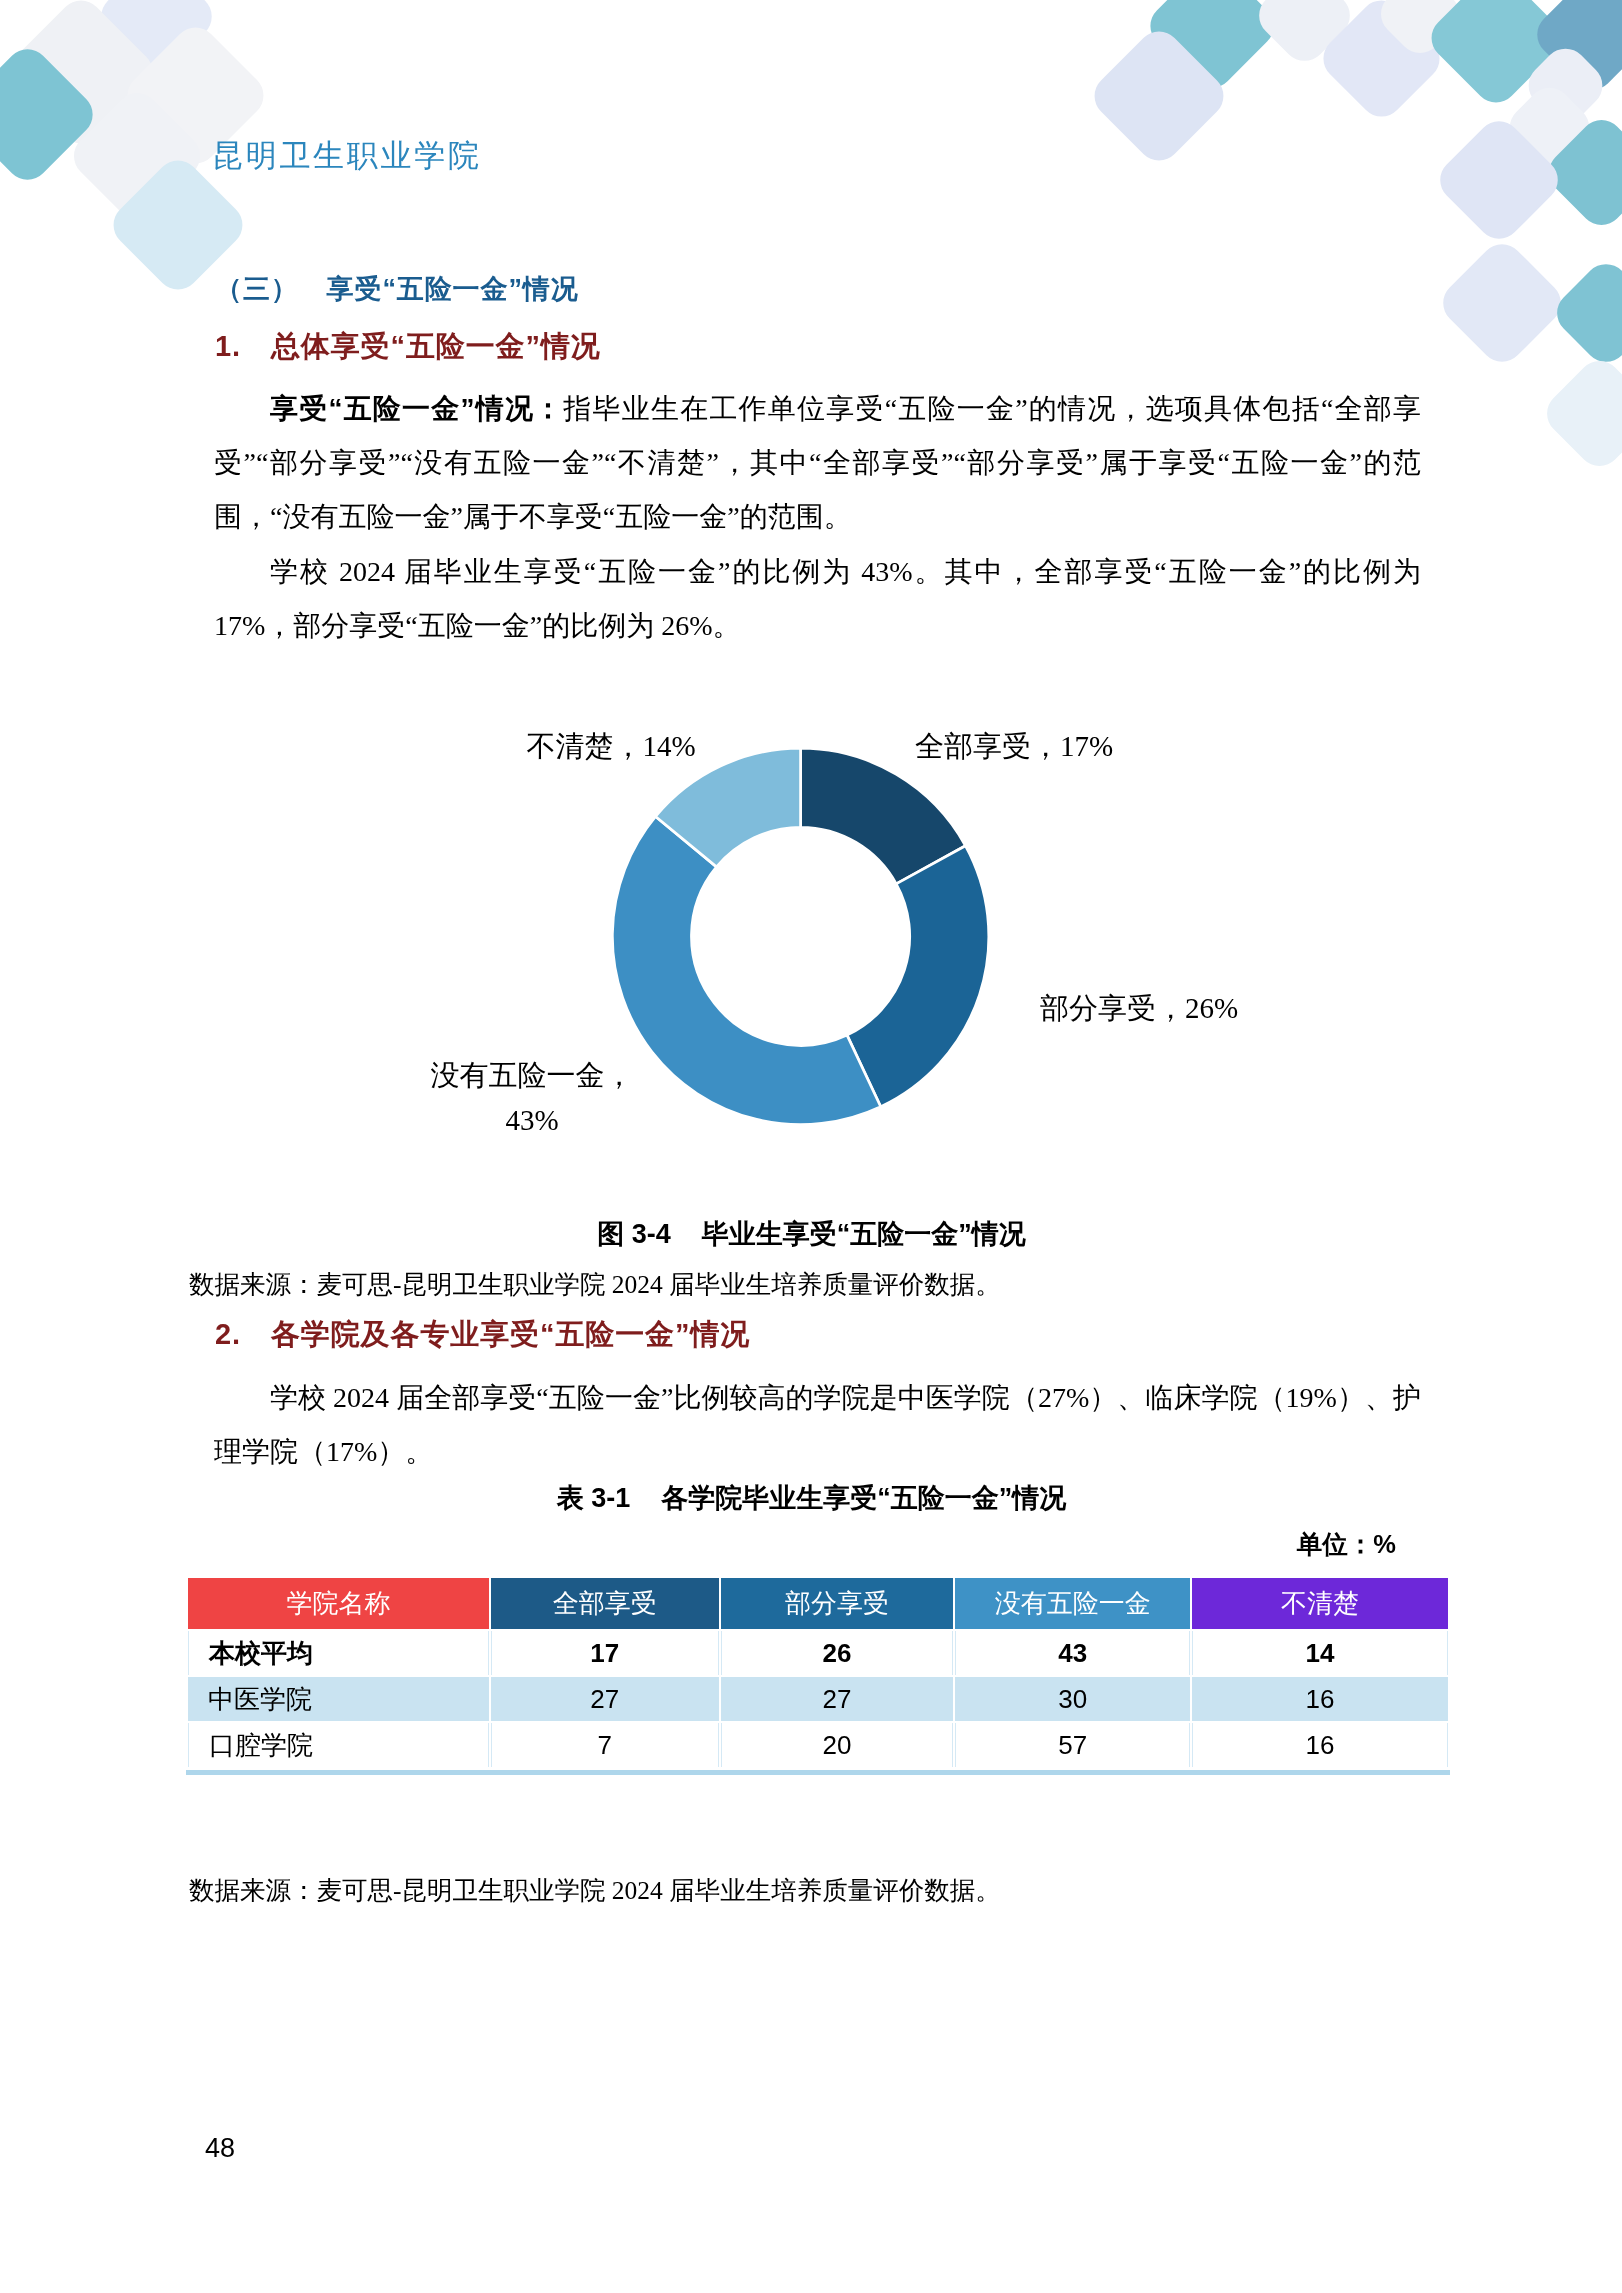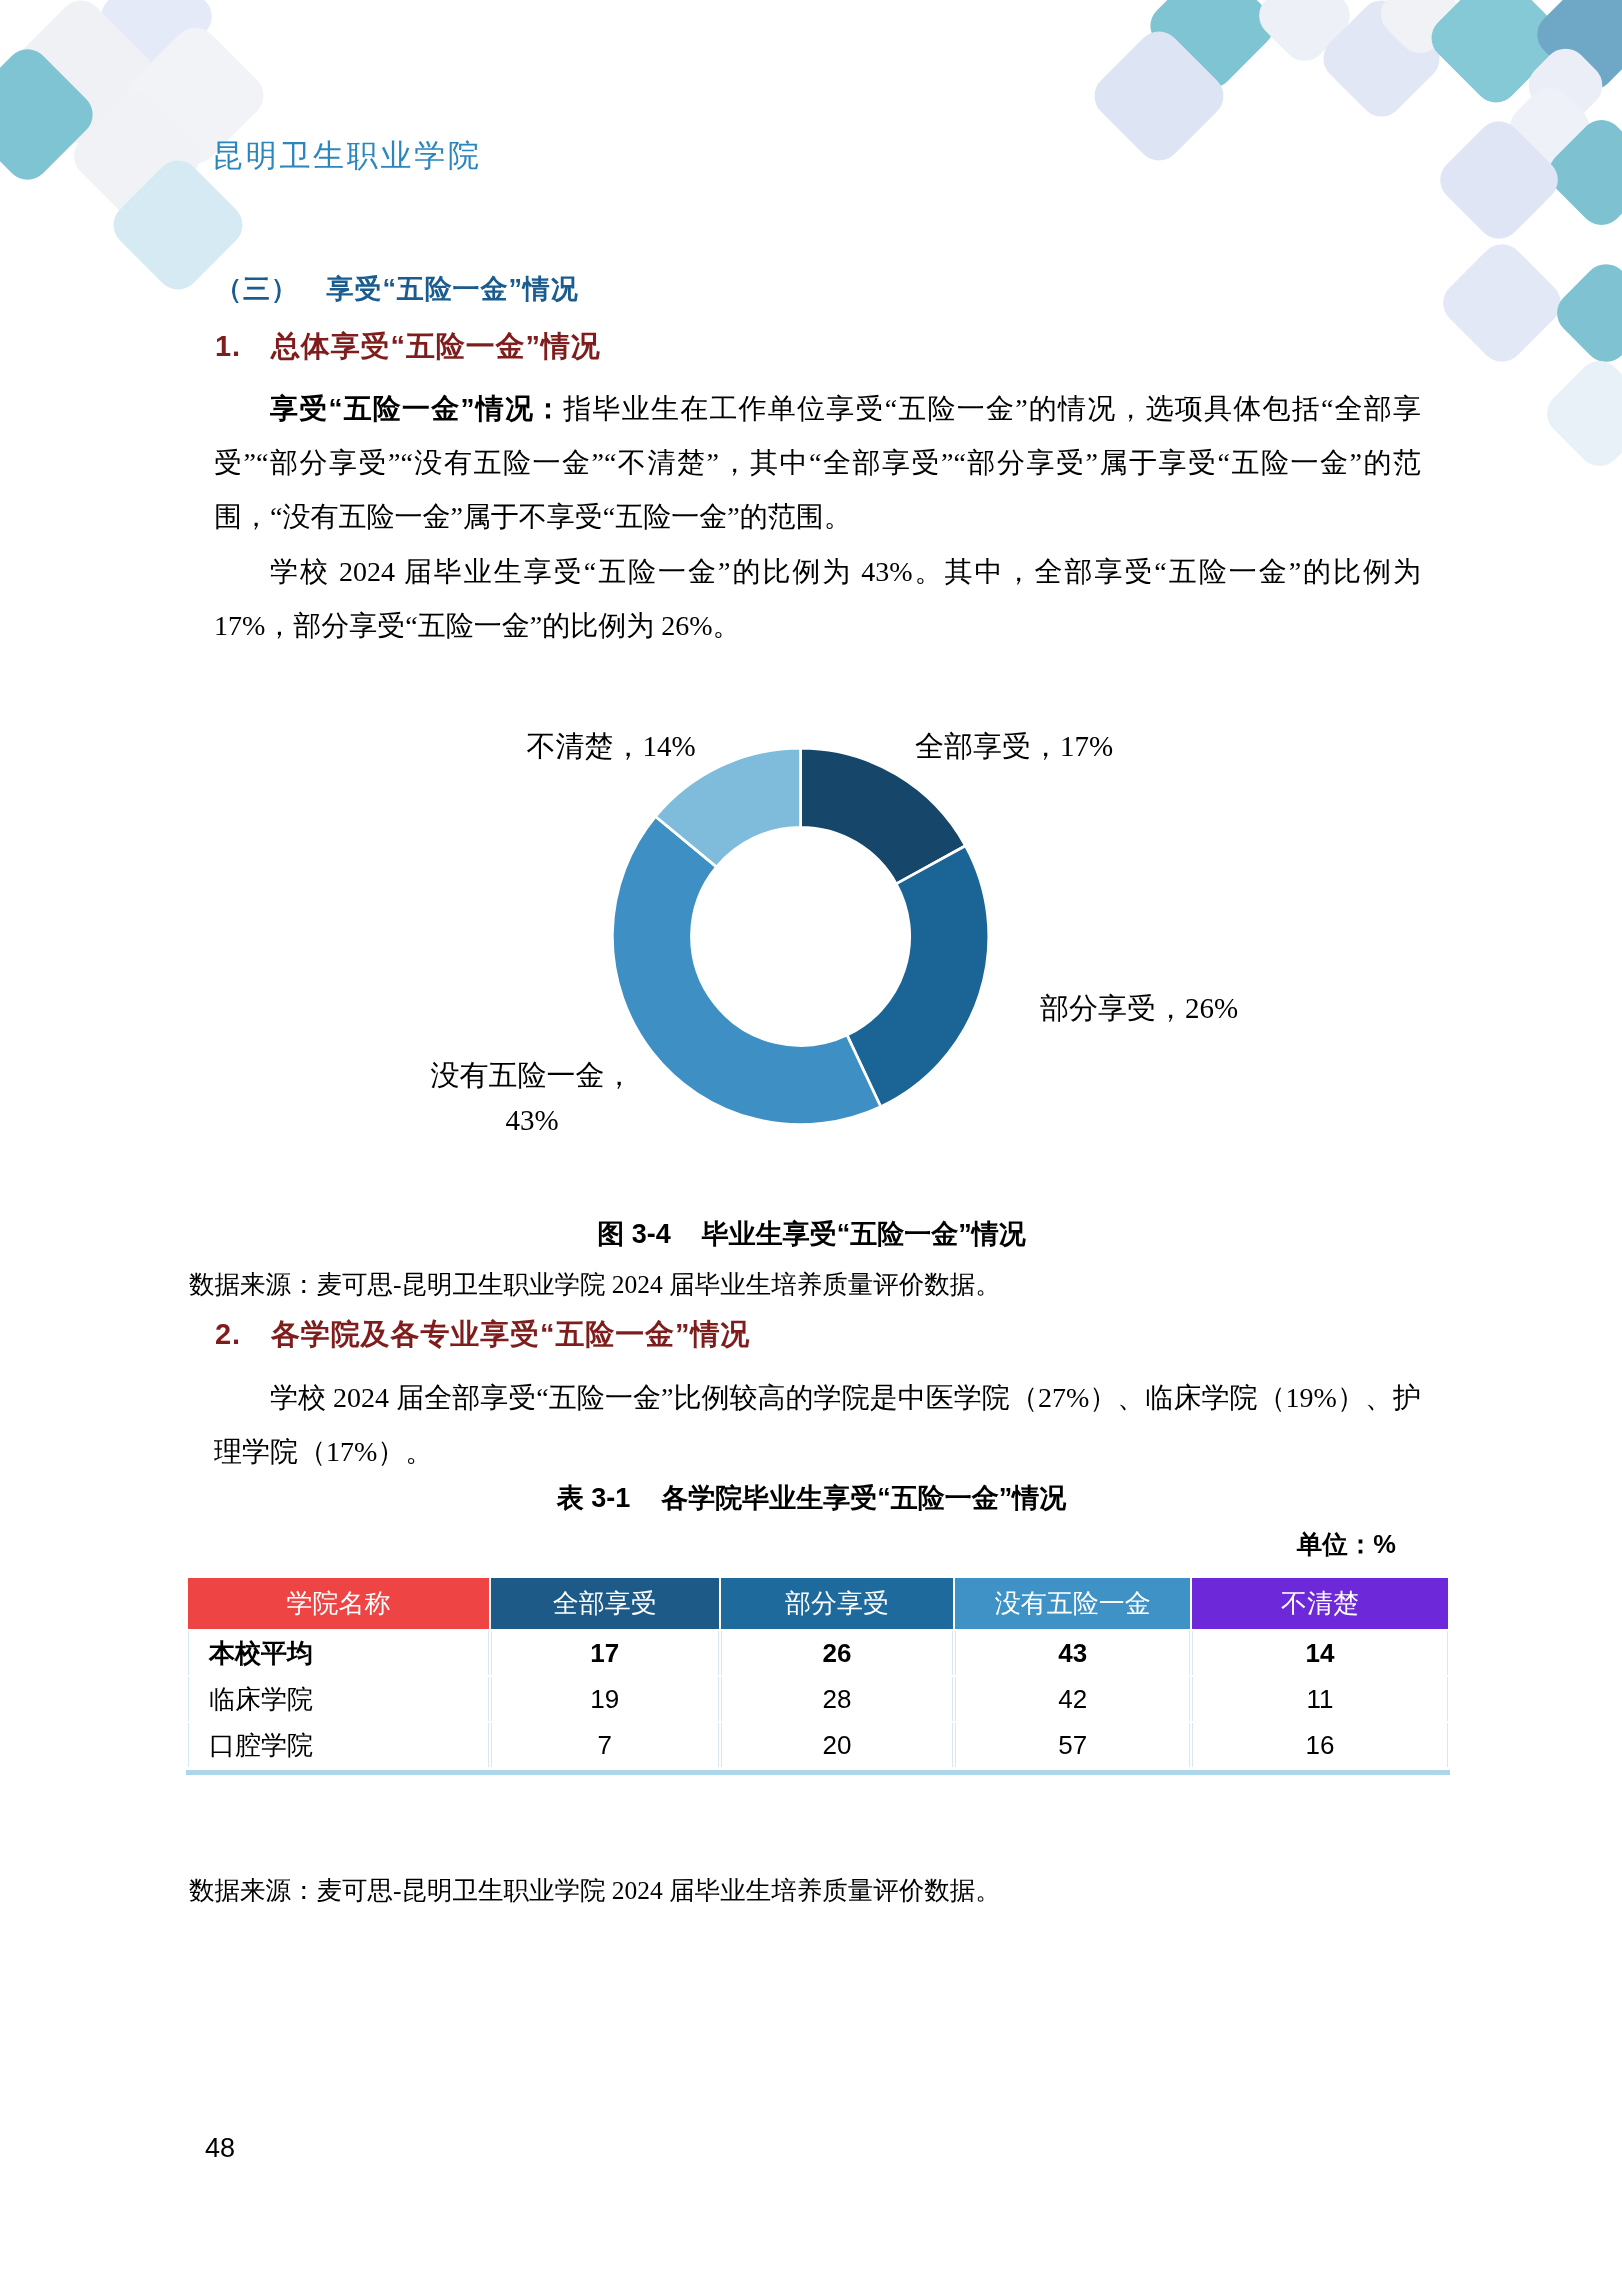--- a/index.html
+++ b/index.html
@@ -208,26 +208,26 @@
         </tr>
       </thead>
     <tbody id="college-table-body">
         <tr class="row-plain row-bold">
           <td class="name-cell">本校平均</td>
           <td>17</td>
           <td>26</td>
           <td>43</td>
           <td>14</td>
         </tr>
-        <tr class="row-plain">
-          <td class="name-cell">临床学院</td>
-          <td>19</td>
-          <td>28</td>
-          <td>42</td>
-          <td>11</td>
+        <tr class="row-shaded">
+          <td class="name-cell">中医学院</td>
+          <td>27</td>
+          <td>27</td>
+          <td>30</td>
+          <td>16</td>
         </tr>
         <tr class="row-plain">
           <td class="name-cell">口腔学院</td>
           <td>7</td>
           <td>20</td>
           <td>57</td>
           <td>16</td>
         </tr>
       </tbody>
   </table>

